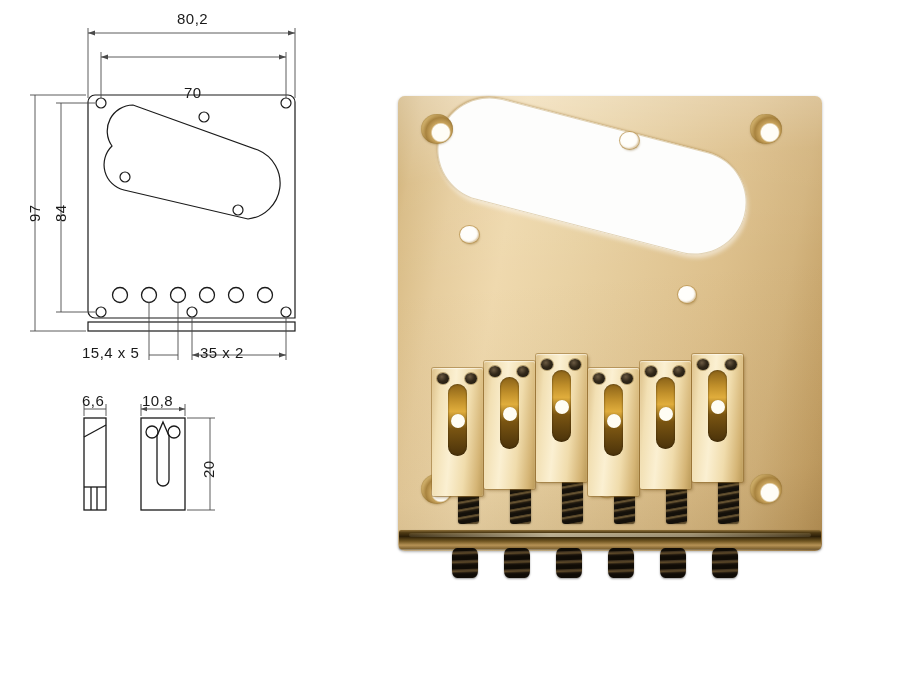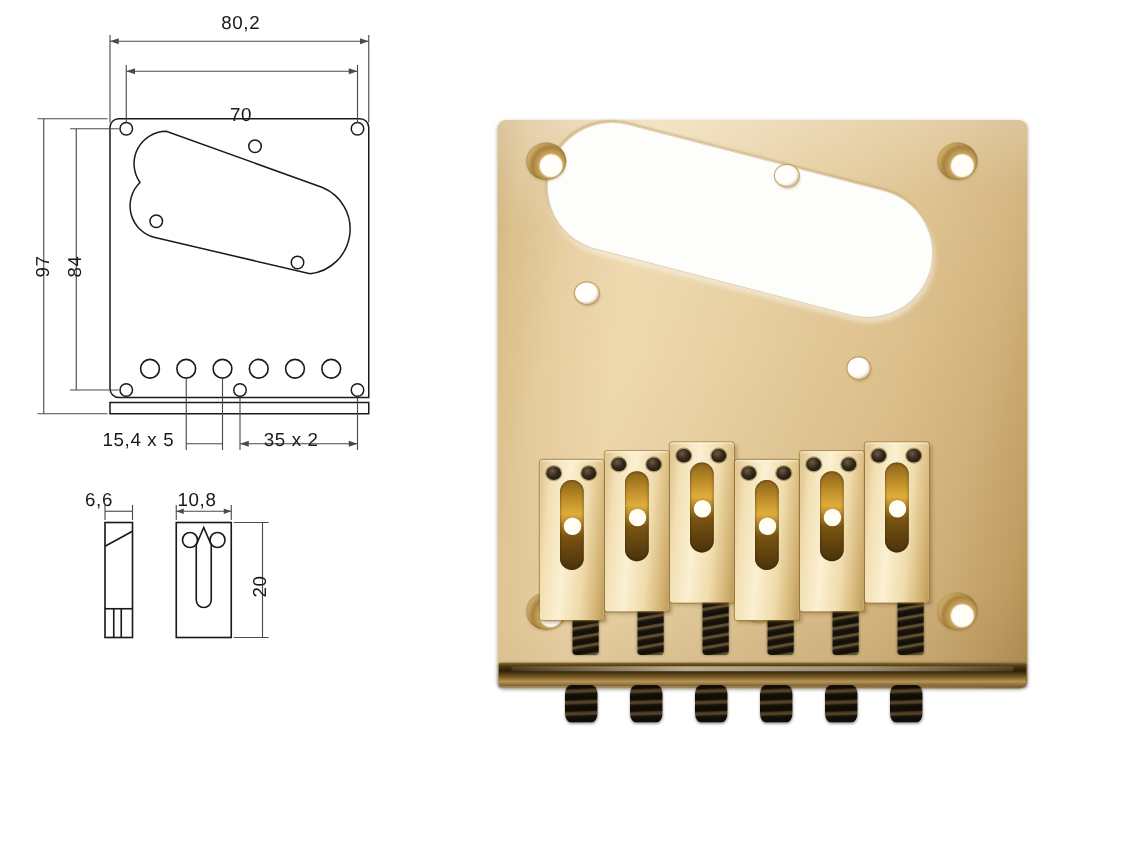--- a/index.html
+++ b/index.html
@@ -255,23 +255,23 @@
         <line x1="210" y1="418" x2="210" y2="510"></line>
       </g>
     </svg>
 
     
     <div class="dimtext" style="left:177px; top:10px;">80,2</div>
     <div class="dimtext" style="left:184px; top:46px;margin-top:38px;">70</div>
     <div class="dimtext vert" style="left:26px; top:222px;">97</div>
     <div class="dimtext vert" style="left:52px; top:222px;">84</div>
     <div class="dimtext" style="left:82px; top:344px;">15,4 x 5</div>
-    <div class="dimtext" style="left:211px; top:344px;">35 x 2</div>
-
-    <div class="dimtext" style="left:68px; top:392px;">6,6</div>
+    <div class="dimtext" style="left:200px; top:344px;">35 x 2</div>
+
+    <div class="dimtext" style="left:82px; top:392px;">6,6</div>
     <div class="dimtext" style="left:142px; top:392px;">10,8</div>
     <div class="dimtext vert" style="left:200px; top:478px;">20</div>
   </div>
 
   <div id="photo">
     <div class="plate">
       <div class="plate-sheen"></div>
 
       <div class="cutout"></div>
 

